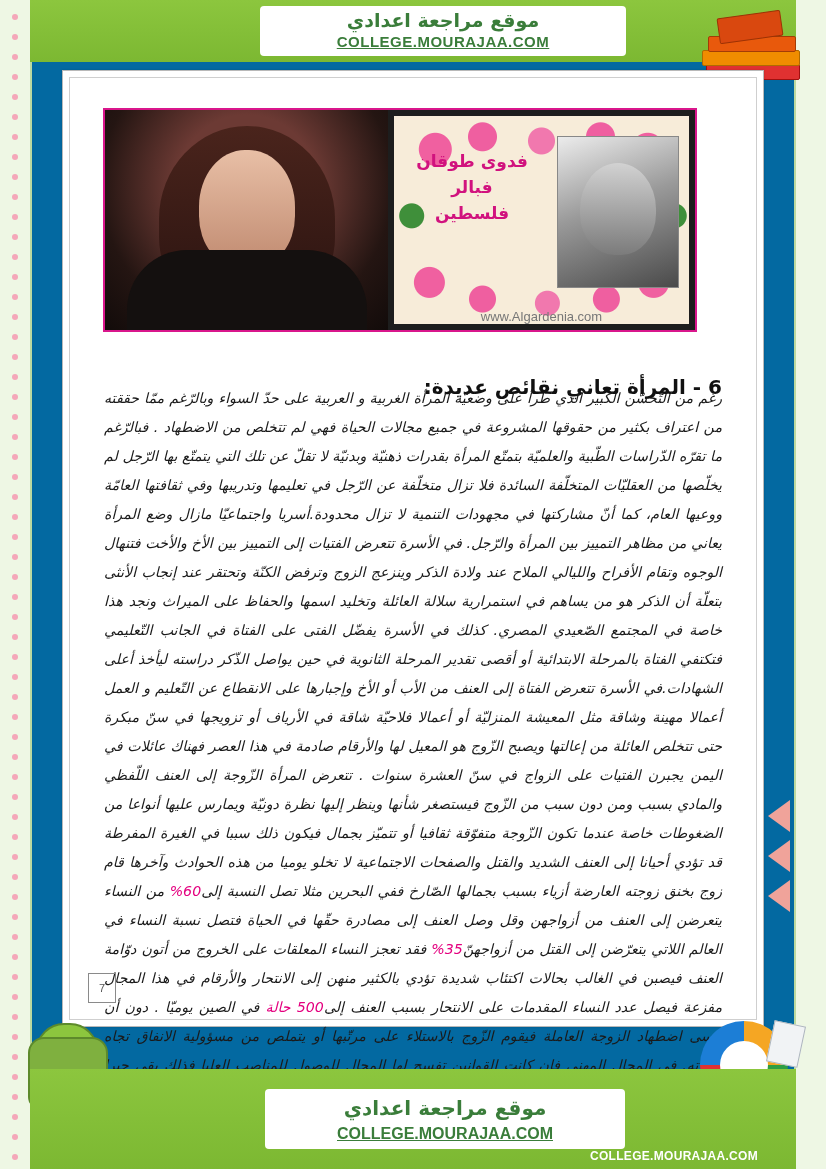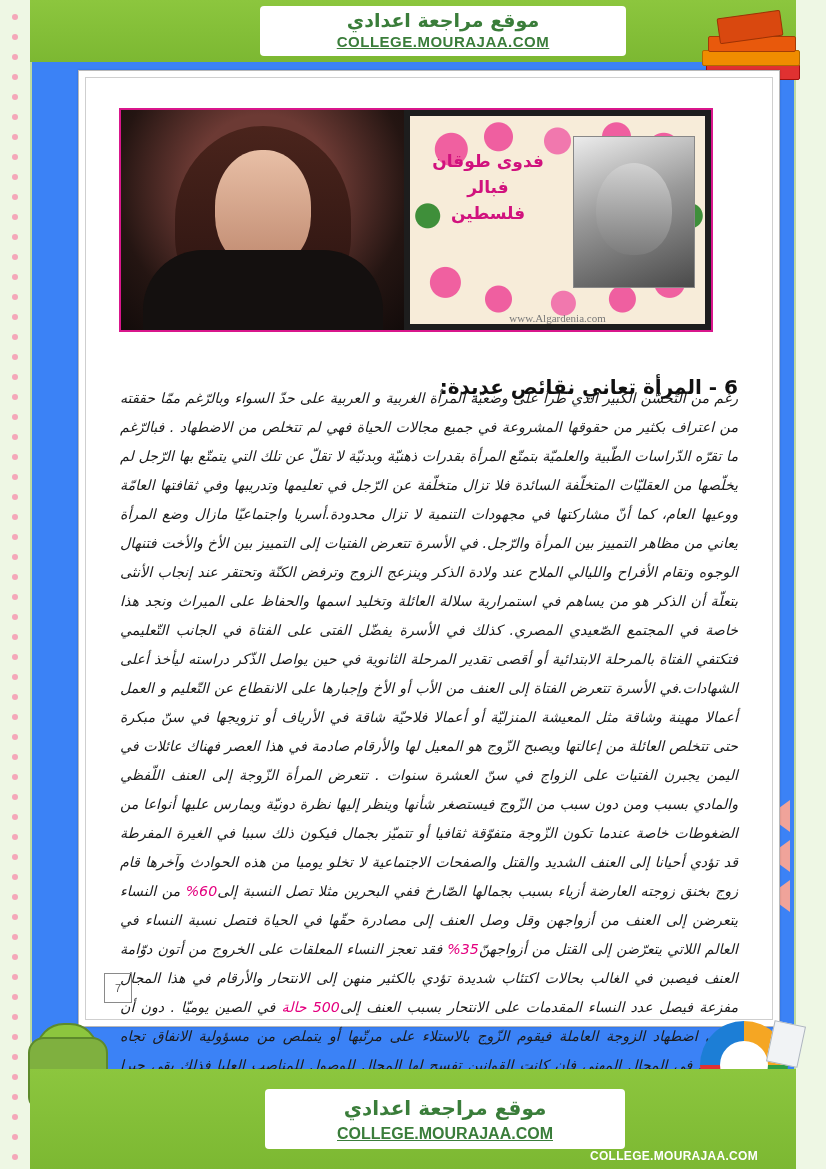--- a/index.html
+++ b/index.html
@@ -6,21 +6,21 @@
   body{
     width:826px;height:1169px;
     background:#ffffff;
     font-family:"Liberation Serif", serif;
     position:relative;
     overflow:hidden;
   }
   
   .page-frame{
     position:absolute;inset:0;
-    background:#3b82f6;
+    background:#0369a1;
   }
   .frame-left{
     position:absolute;left:0;top:0;width:30px;height:1169px;
     background:#eef7e4;
     border-right:2px solid #bcd9a0;
   }
   .dot-col{
     position:absolute;left:6px;top:14px;width:18px;height:1140px;
   }
   .dot-col i{
@@ -74,21 +74,21 @@
   }
   
   .chev{
     position:absolute;right:36px;width:0;height:0;
     border-top:16px solid transparent;
     border-bottom:16px solid transparent;
     border-right:22px solid #f0a39a;
   }
   
   .sheet{
-    position:absolute;left:78px;top:70px;width:700px;height:955px;
+    position:absolute;left:62px;top:70px;width:700px;height:955px;
     background:#ffffff;
     border:1px solid #b9b9b9;
     box-shadow:0 0 2px rgba(0,0,0,.18);
   }
   .sheet-inner{
     position:absolute;inset:6px;
     border:1px solid #cfcfcf;
   }
   .photo-wrap{
     position:absolute;left:33px;top:30px;width:590px;height:220px;
@@ -130,21 +130,21 @@
     border-radius:50% 50% 45% 45%;
     background:linear-gradient(#d6d2cd,#7e7a76);
   }
   .name-card{
     position:absolute;left:20px;top:38px;width:128px;
     text-align:center;color:#d1127e;font-weight:bold;
     font-family:"DejaVu Sans", sans-serif;font-size:17px;line-height:26px;
   }
   .credit{
     position:absolute;left:0;right:0;bottom:6px;text-align:center;
-    color:#777;font-size:11px;font-family:Liberation Serif, serif;
+    color:#777;font-size:13px;font-family:Liberation Sans, sans-serif;
   }
   .photo-right{
     position:relative;flex:1;height:100%;
     background:radial-gradient(circle at 50% 34%, #6c3a34 0 70px, #241512 72%, #120b0a 100%);
     overflow:hidden;
   }
   .pr-face{
     position:absolute;left:50%;top:40px;width:96px;height:118px;
     margin-left:-48px;border-radius:48% 48% 44% 44%;
     background:linear-gradient(#e8bfa6,#c08a70);

